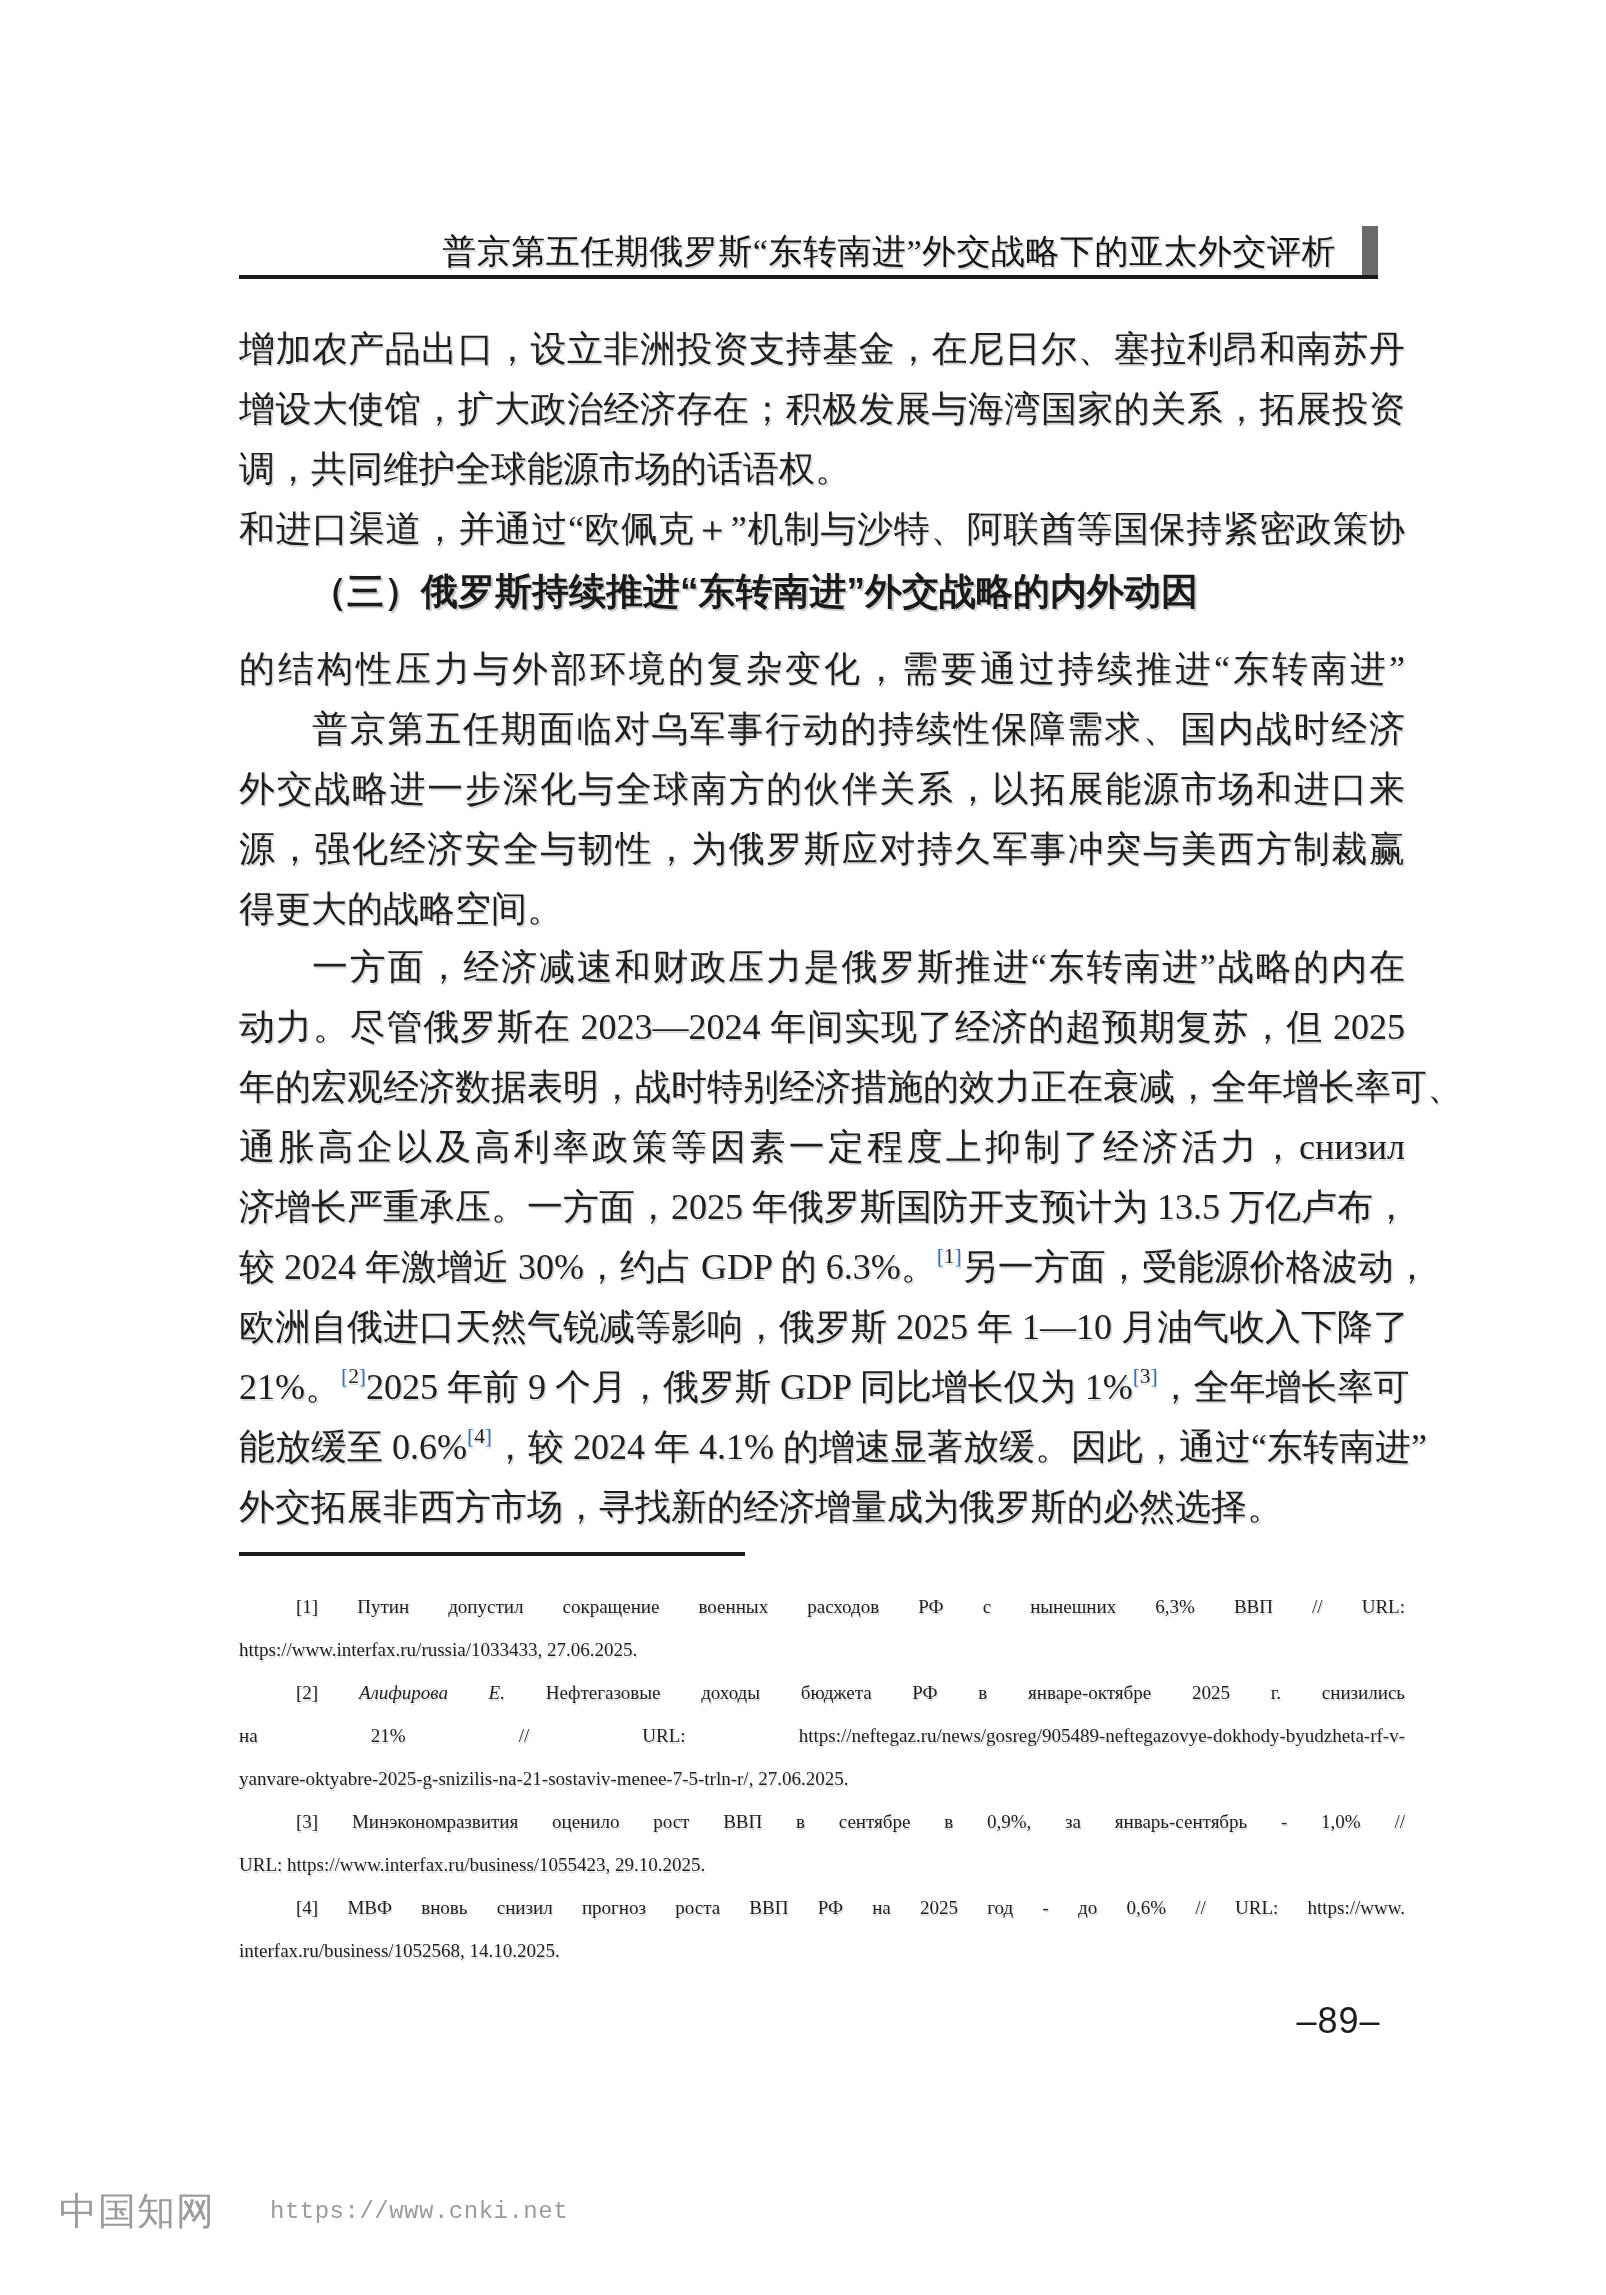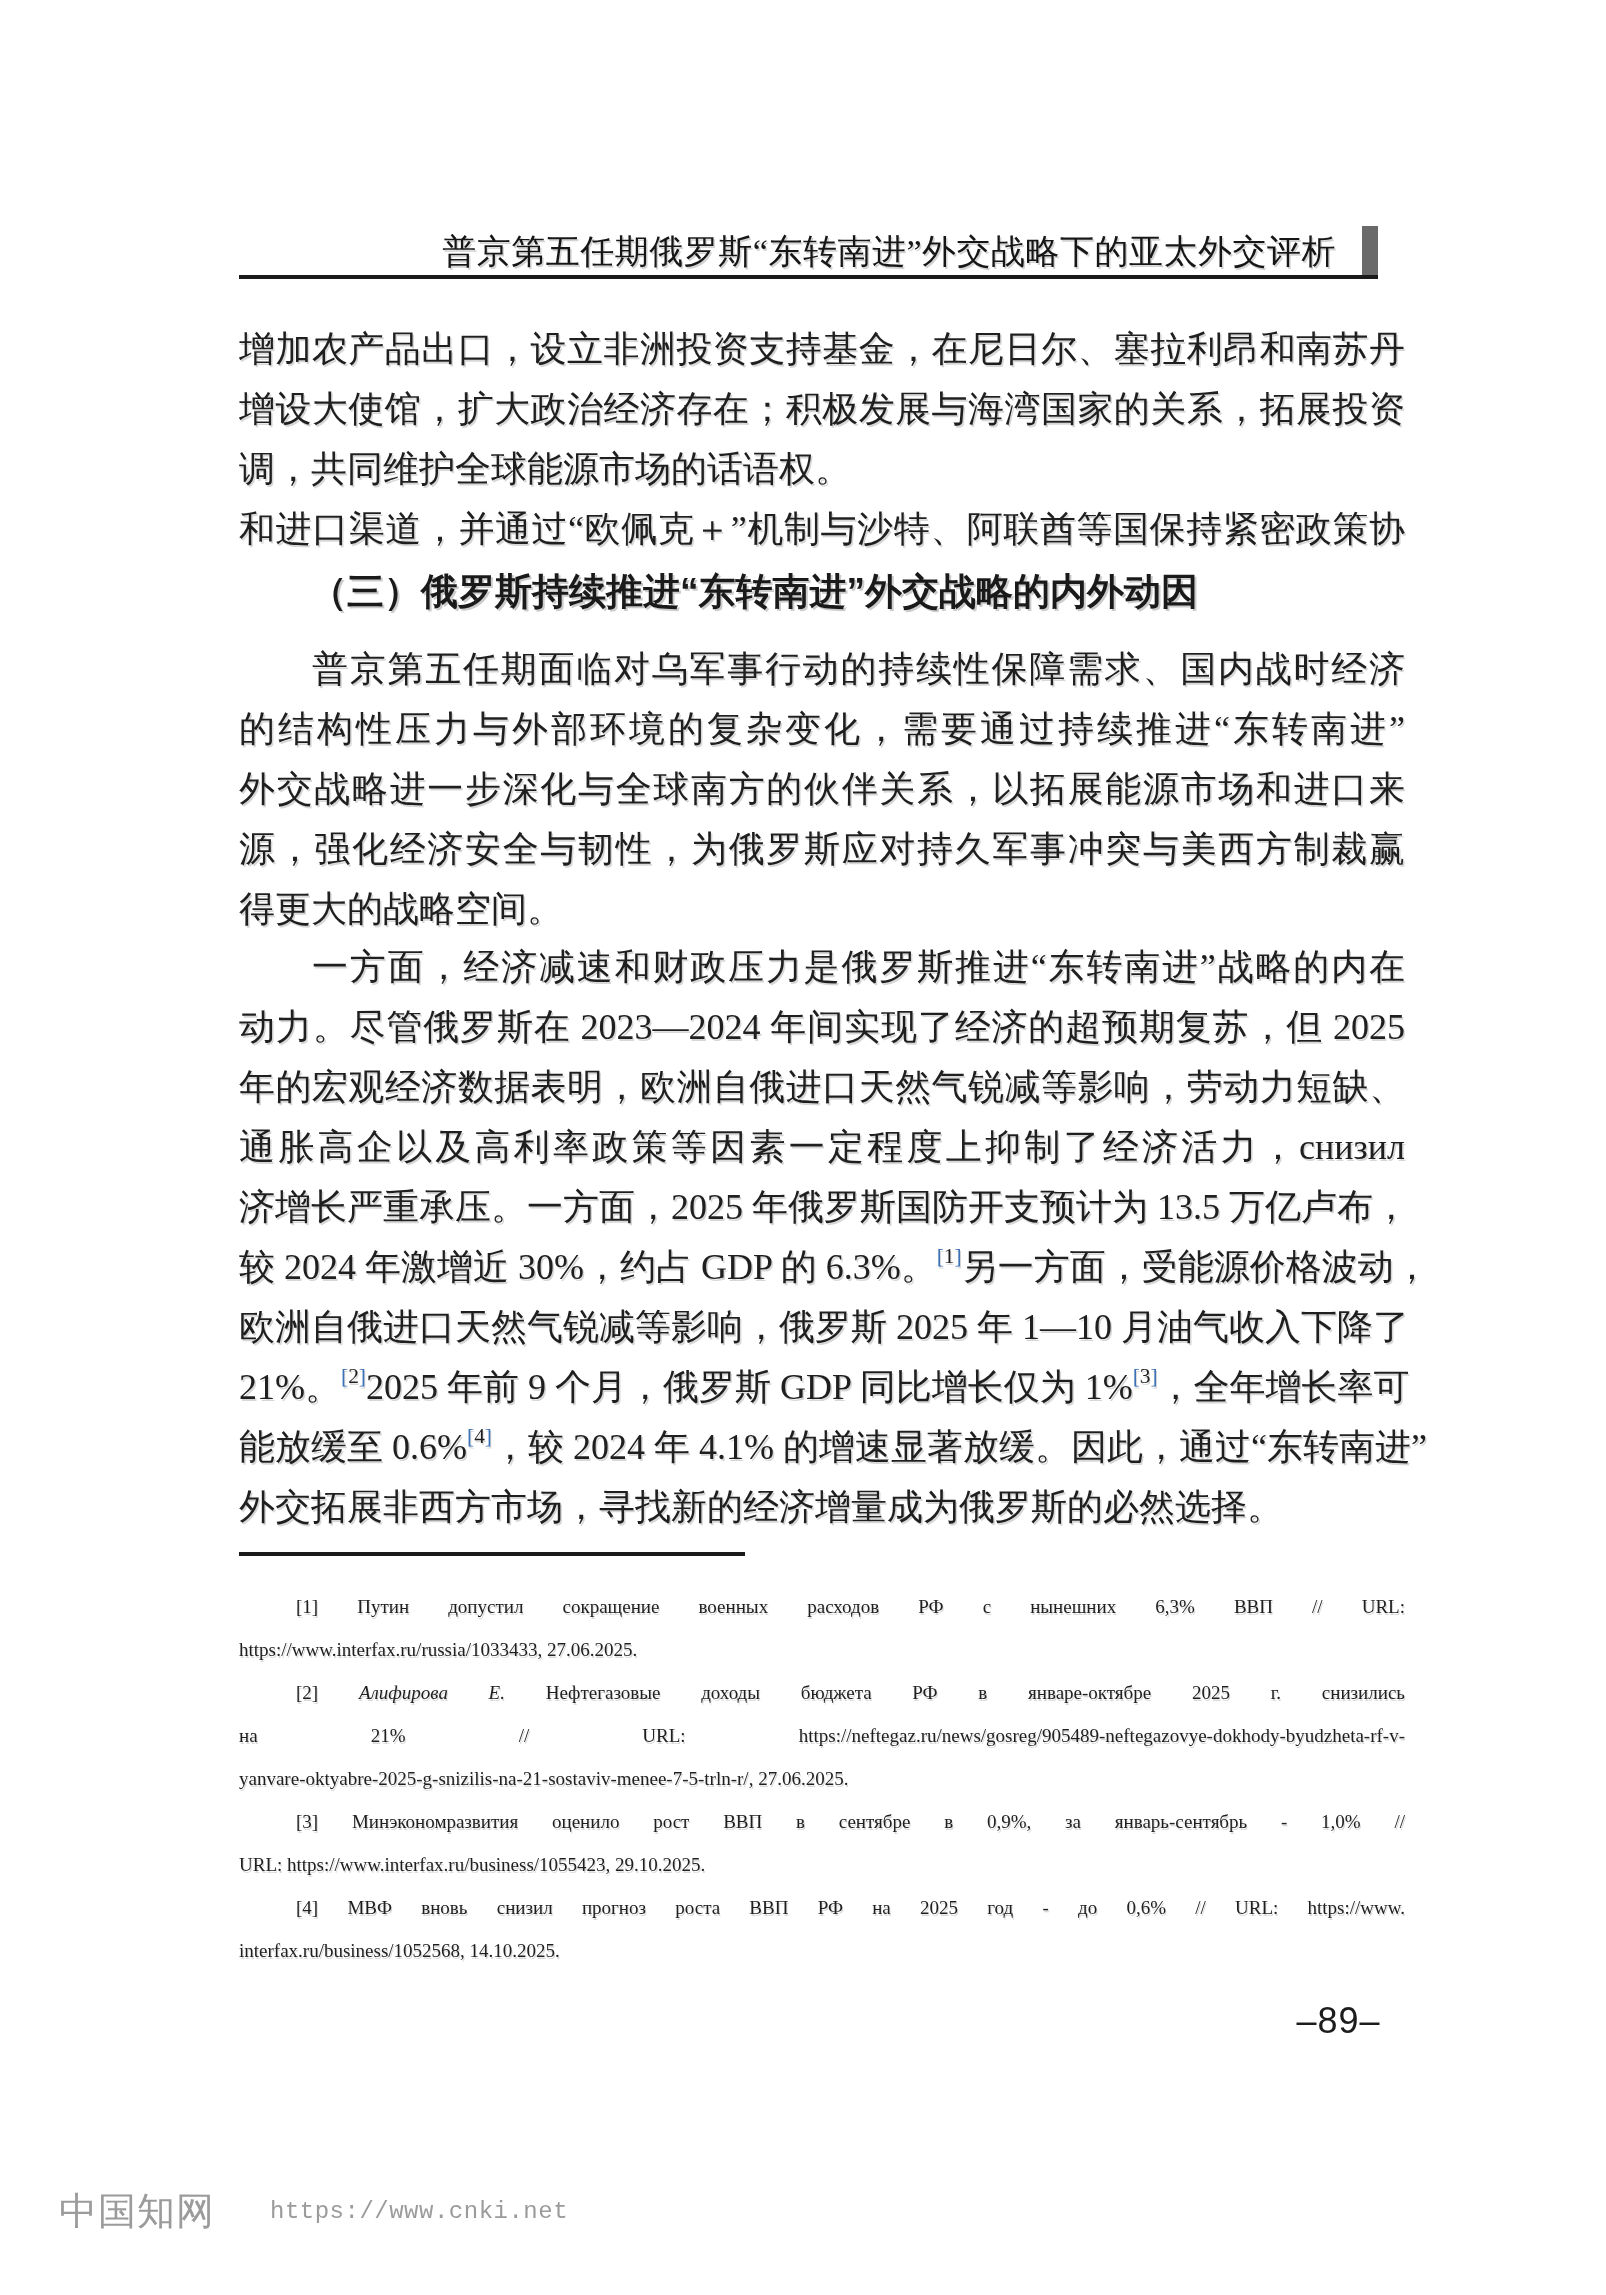--- a/index.html
+++ b/index.html
@@ -107,31 +107,31 @@
   <div class="para p1">
       <div class="line">增加农产品出口，设立非洲投资支持基金，在尼日尔、塞拉利昂和南苏丹</div>
       <div class="line">增设大使馆，扩大政治经济存在；积极发展与海湾国家的关系，拓展投资</div>
       <div class="line last">调，共同维护全球能源市场的话语权。</div>
       <div class="line">和进口渠道，并通过“欧佩克＋”机制与沙特、阿联酋等国保持紧密政策协</div>
     </div>
 
   <h2 class="heading">（三）俄罗斯持续推进“东转南进”外交战略的内外动因</h2>
 
   <div class="para p2">
+      <div class="line">的结构性压力与外部环境的复杂变化，需要通过持续推进“东转南进”</div>
       <div class="line indent">普京第五任期面临对乌军事行动的持续性保障需求、国内战时经济</div>
-      <div class="line">的结构性压力与外部环境的复杂变化，需要通过持续推进“东转南进”</div>
       <div class="line">外交战略进一步深化与全球南方的伙伴关系，以拓展能源市场和进口来</div>
       <div class="line">源，强化经济安全与韧性，为俄罗斯应对持久军事冲突与美西方制裁赢</div>
       <div class="line last">得更大的战略空间。</div>
     </div>
 
   <div class="para p3">
       <div class="line indent">一方面，经济减速和财政压力是俄罗斯推进“东转南进”战略的内在</div>
       <div class="line">动力。尽管俄罗斯在 2023—2024 年间实现了经济的超预期复苏，但 2025</div>
-      <div class="line">年的宏观经济数据表明，欧洲自俄进口天然气锐减等影响，劳动力短缺、</div>
+      <div class="line">年的宏观经济数据表明，战时特别经济措施的效力正在衰减，全年增长率可、</div>
       <div class="line">通胀高企以及高利率政策等因素一定程度上抑制了经济活力，снизил</div>
       <div class="line">济增长严重承压。一方面，2025 年俄罗斯国防开支预计为 13.5 万亿卢布，</div>
       <div class="line">较 2024 年激增近 30%，约占 GDP 的 6.3%。<sup class="fnref"><span class="br">[</span><span>1</span><span class="br">]</span></sup>另一方面，受能源价格波动，</div>
       <div class="line">欧洲自俄进口天然气锐减等影响，俄罗斯 2025 年 1—10 月油气收入下降了</div>
       <div class="line">21%。<sup class="fnref"><span class="br">[</span><span>2</span><span class="br">]</span></sup>2025 年前 9 个月，俄罗斯 GDP 同比增长仅为 1%<sup class="fnref"><span class="br">[</span><span>3</span><span class="br">]</span></sup>，全年增长率可</div>
       <div class="line">能放缓至 0.6%<sup class="fnref"><span class="br">[</span><span>4</span><span class="br">]</span></sup>，较 2024 年 4.1% 的增速显著放缓。因此，通过“东转南进”</div>
       <div class="line last">外交拓展非西方市场，寻找新的经济增量成为俄罗斯的必然选择。</div>
     </div>
 
   <div class="fn-rule"></div>

